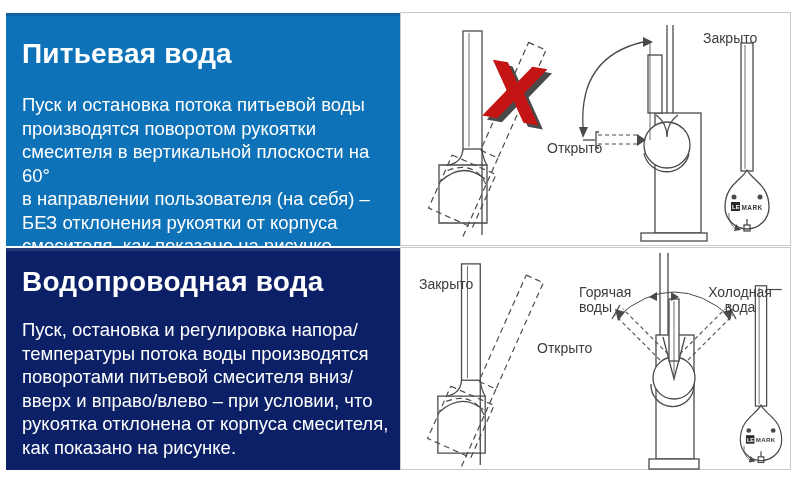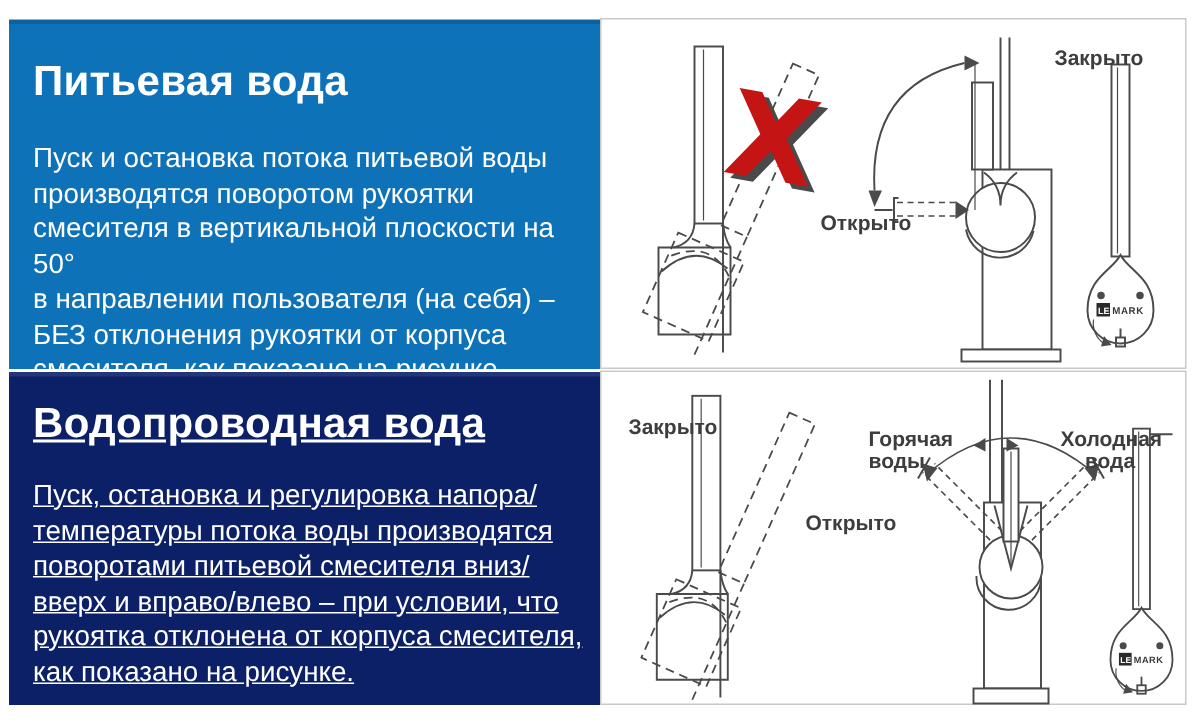--- a/index.html
+++ b/index.html
@@ -4,33 +4,33 @@
 <style>
   html,body{margin:0;padding:0;background:#fff;}
   .page{position:relative;width:800px;height:480px;background:#ffffff;overflow:hidden;
         font-family:"Liberation Sans",sans-serif;}
   
   .panel{position:absolute;left:6px;width:394px;color:#ffffff;box-sizing:border-box;
          padding:0 10px 0 16px;}
   .panel-top{top:13px;height:233px;background:var(--c-drink,#0e72b9);
              box-shadow:inset 0 3px 0 rgba(0,0,0,0.14);}
   .panel-bottom{top:248px;height:222px;background:var(--c-tap,#0c2068);
-             box-shadow:inset 0 3px 0 rgba(255,255,255,0.10);text-decoration:underline;}
+             box-shadow:inset 0 3px 0 rgba(255,255,255,0.10);}
   .panel h2{font-size:28px;font-weight:bold;margin:0;letter-spacing:0.2px;}
   .panel-top h2{padding-top:25px;}
   .panel-bottom h2{padding-top:18px;}
   .panel p{font-size:18.5px;line-height:23.5px;margin:0;white-space:pre-line;}
   .panel-top p{margin-top:23px;}
   .panel-bottom p{margin-top:20px;}
   
   .fig{position:absolute;background:#fff;border:1px solid #c9c9c9;box-sizing:border-box;}
   .fig-top{left:400px;top:12px;width:391px;height:234px;}
   .fig-bottom{left:400px;top:247px;width:391px;height:223px;}
   .dg{position:absolute;}
-  .diag-label{position:absolute;font-weight:bold;color:var(--c-label,#3d3d3d);
+  .diag-label{position:absolute;font-weight:normal;color:var(--c-label,#3d3d3d);
               font-size:14px;line-height:15px;white-space:pre-line;}
   .xmark{position:absolute;left:84px;top:42px;font-family:"DejaVu Sans",sans-serif;
          font-weight:bold;font-size:78px;line-height:1;color:var(--c-red,#c41414);
          transform:rotate(10deg);text-shadow:5px 3px 0 #4a4a4a;}
   
   .ln{stroke:var(--c-line,#4a4a4a);stroke-width:1.3;fill:none;}
   .lnf{stroke:var(--c-line,#4a4a4a);stroke-width:1.3;fill:#ffffff;}
   .dsh{stroke:var(--c-line,#4a4a4a);stroke-width:1.2;fill:none;stroke-dasharray:6 4;}
   .dsh2{stroke:var(--c-line,#4a4a4a);stroke-width:1.1;fill:none;stroke-dasharray:4 3;}
   .thin{stroke-width:0.8;}
@@ -42,21 +42,21 @@
 </style>
 </head>
 <body>
 
 <div class="page">
 
   <section class="panel panel-top">
     <h2>Питьевая вода</h2>
     <p>Пуск и остановка потока питьевой воды
 производятся поворотом рукоятки
-смесителя в вертикальной плоскости на 50°
+смесителя в вертикальной плоскости на 60°
 в направлении пользователя (на себя) –
 БЕЗ отклонения рукоятки от корпуса
 смесителя, как показано на рисунке.</p>
   </section>
 
   <section class="panel panel-bottom">
     <h2>Водопроводная вода</h2>
     <p>Пуск, остановка и регулировка напора/
 температуры потока воды производятся
 поворотами питьевой смесителя вниз/

